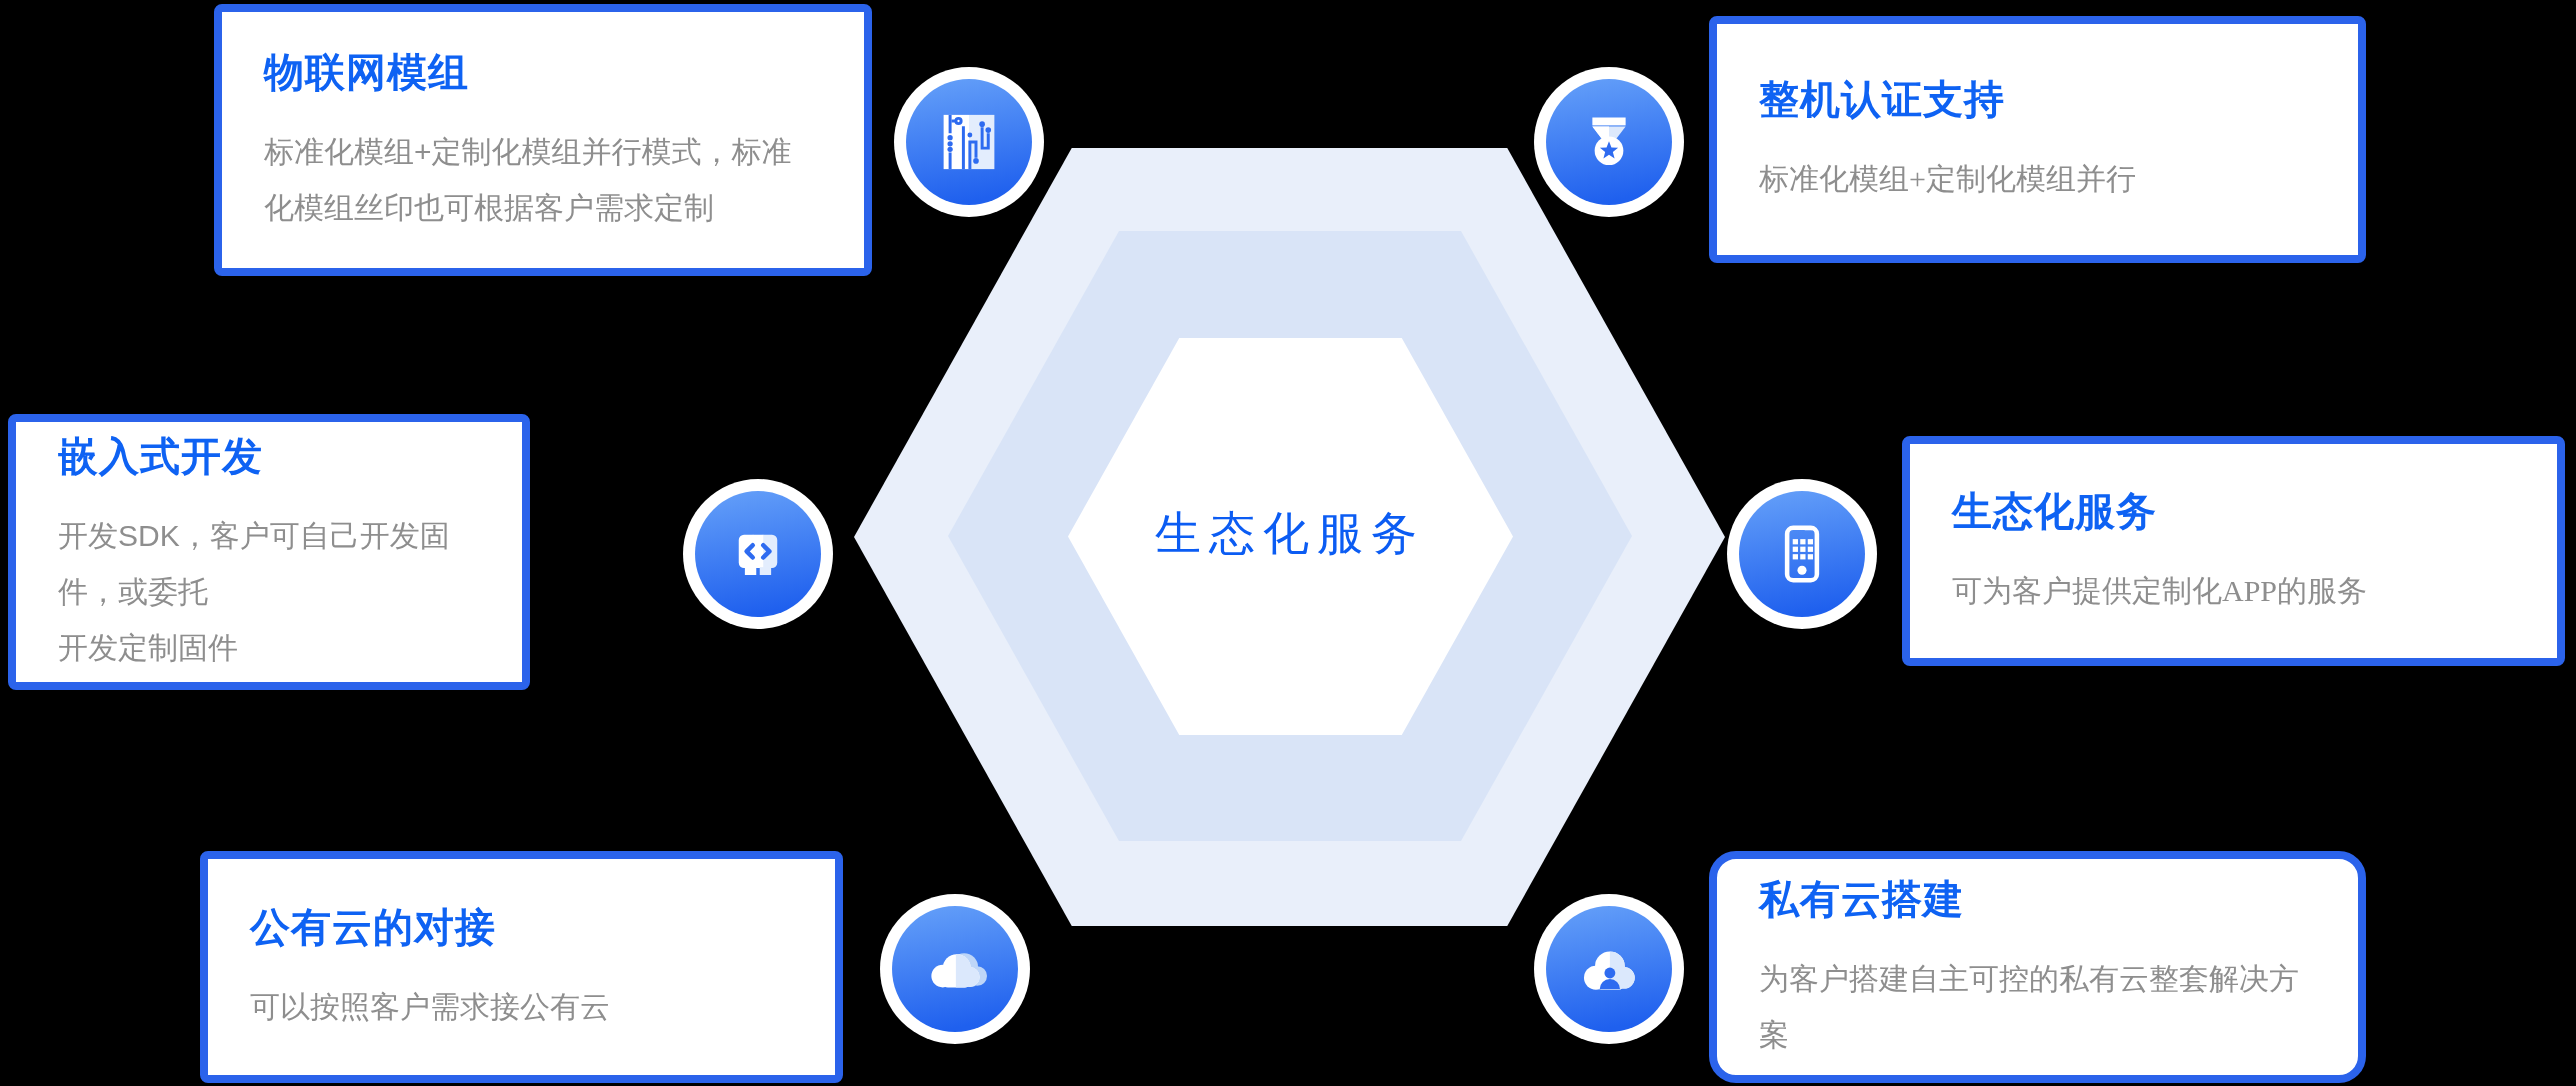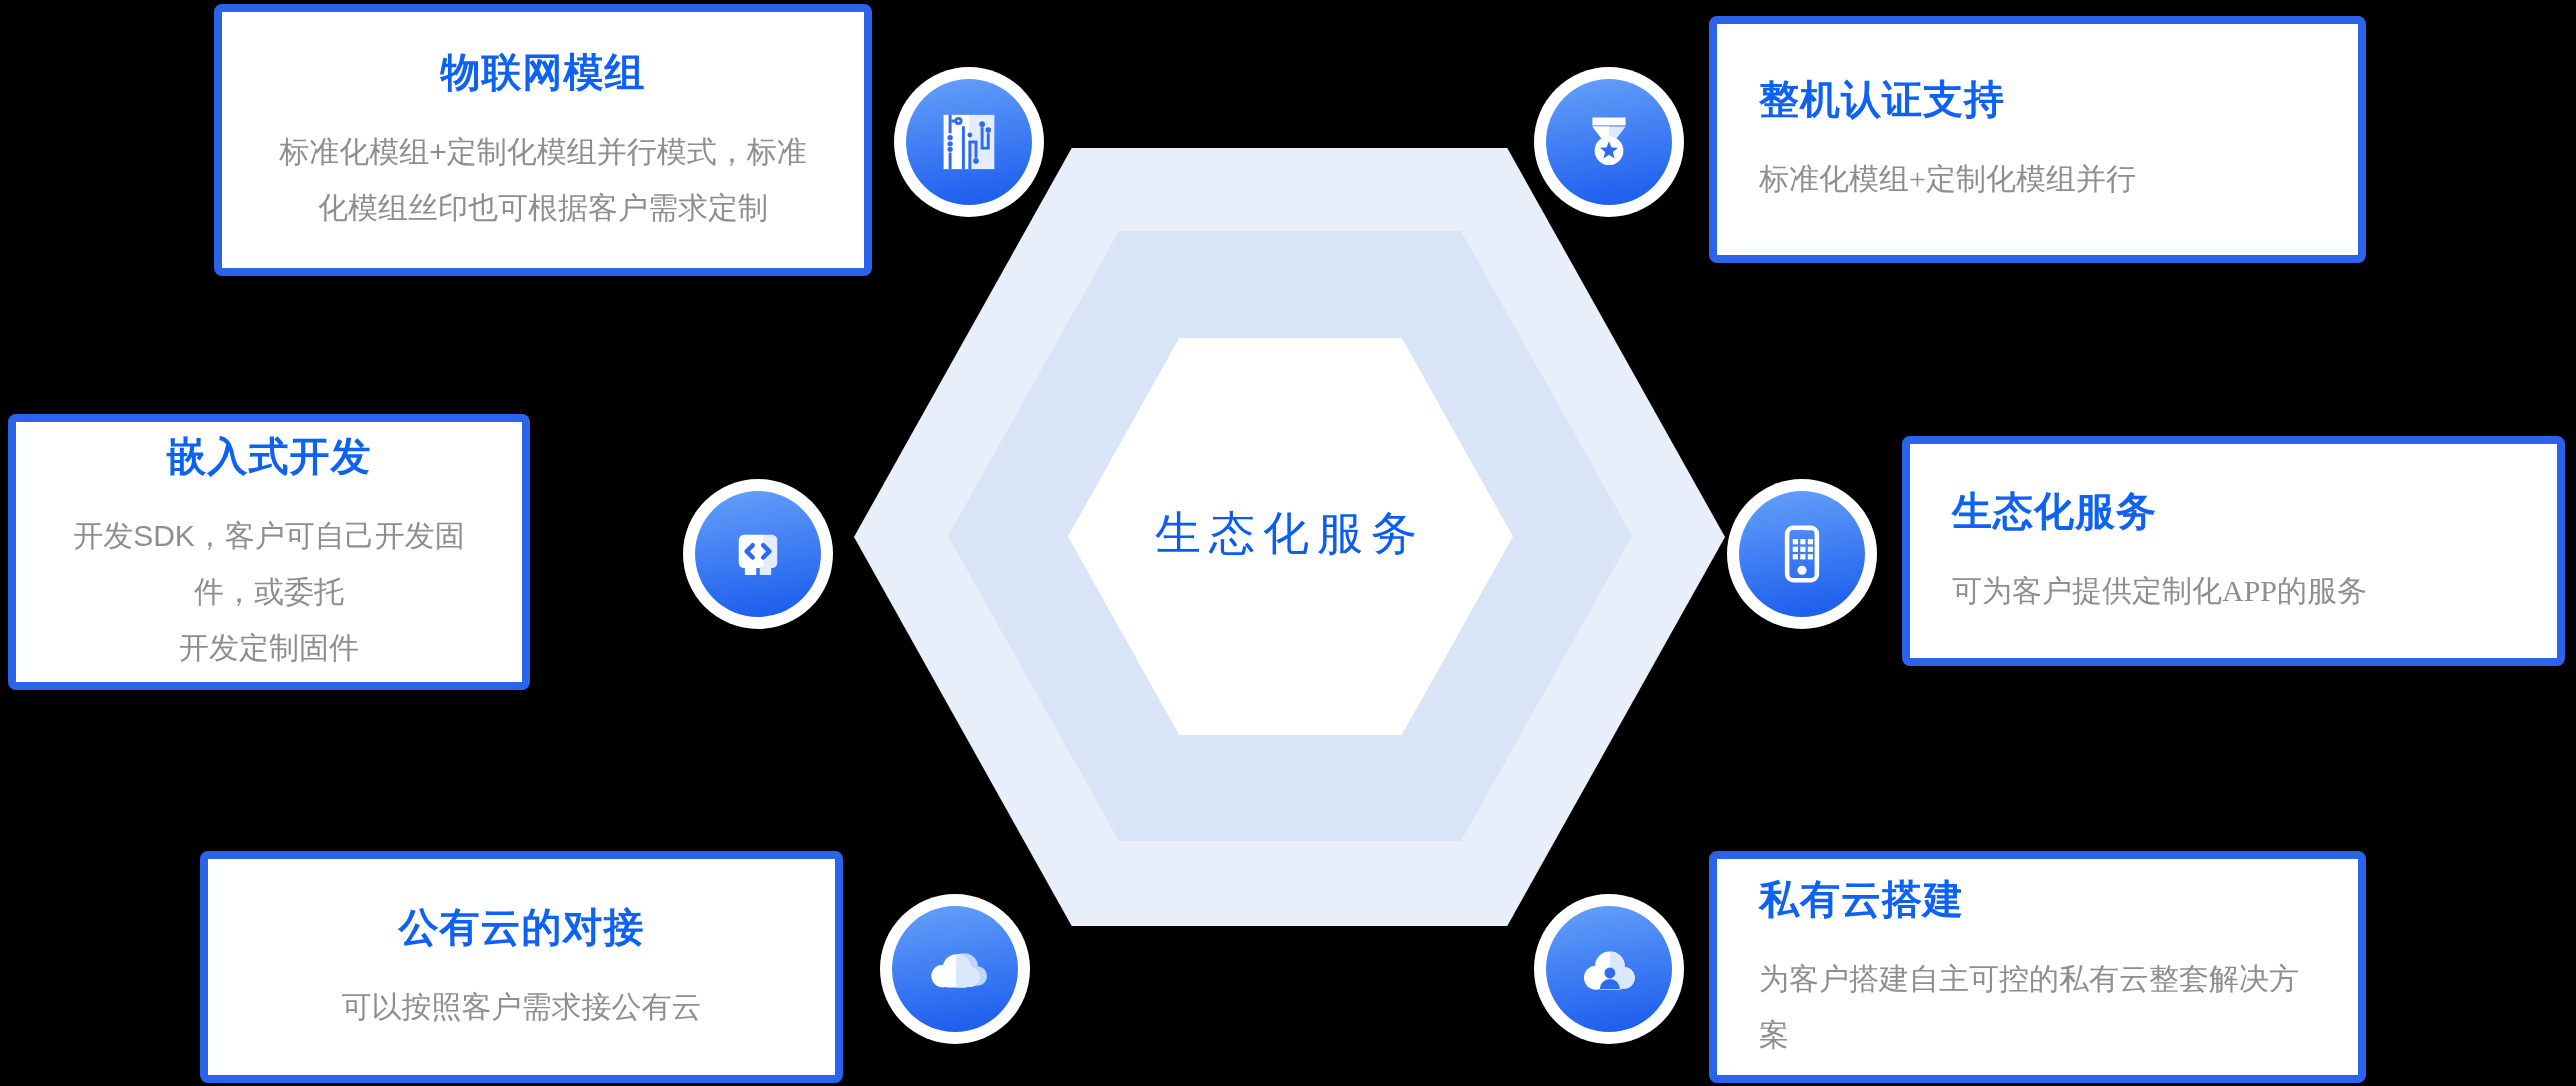--- a/index.html
+++ b/index.html
@@ -48,29 +48,29 @@
     font-weight: bold;
     letter-spacing: 1px;
     color: var(--card-title, #0E62F3);
     margin-bottom: 24px;
   }
   .card .card-line {
     font-size: 30px;
     line-height: 56px;
     color: var(--card-body, #8E8E8E);
   }
-  .card.align-right { text-align: center; }
+  .card.align-right { text-align: left; }
   .card.align-left  { text-align: left; font-family: Liberation Serif, serif; }
 
   .card-iot     { left: 214px;  top: 4px;   width: 658px; height: 272px; }
   .card-embed   { left: 8px;    top: 414px; width: 522px; height: 276px; }
   .card-pubcloud{ left: 200px;  top: 851px; width: 643px; height: 232px; }
   .card-cert    { left: 1709px; top: 16px;  width: 657px; height: 247px; }
   .card-miniapp { left: 1902px; top: 436px; width: 663px; height: 230px; }
-  .card-privcloud{ left: 1709px; top: 851px; width: 657px; height: 232px; }
+  .card-privcloud{ left: 1709px; top: 851px; width: 657px; height: 232px; border-radius: 27px; }
 
   
   .badge {
     position: absolute;
     width: 150px; height: 150px;
     border-radius: 50%;
     background: #ffffff;
     display: flex; align-items: center; justify-content: center;
   }
   .badge .badge-inner {

